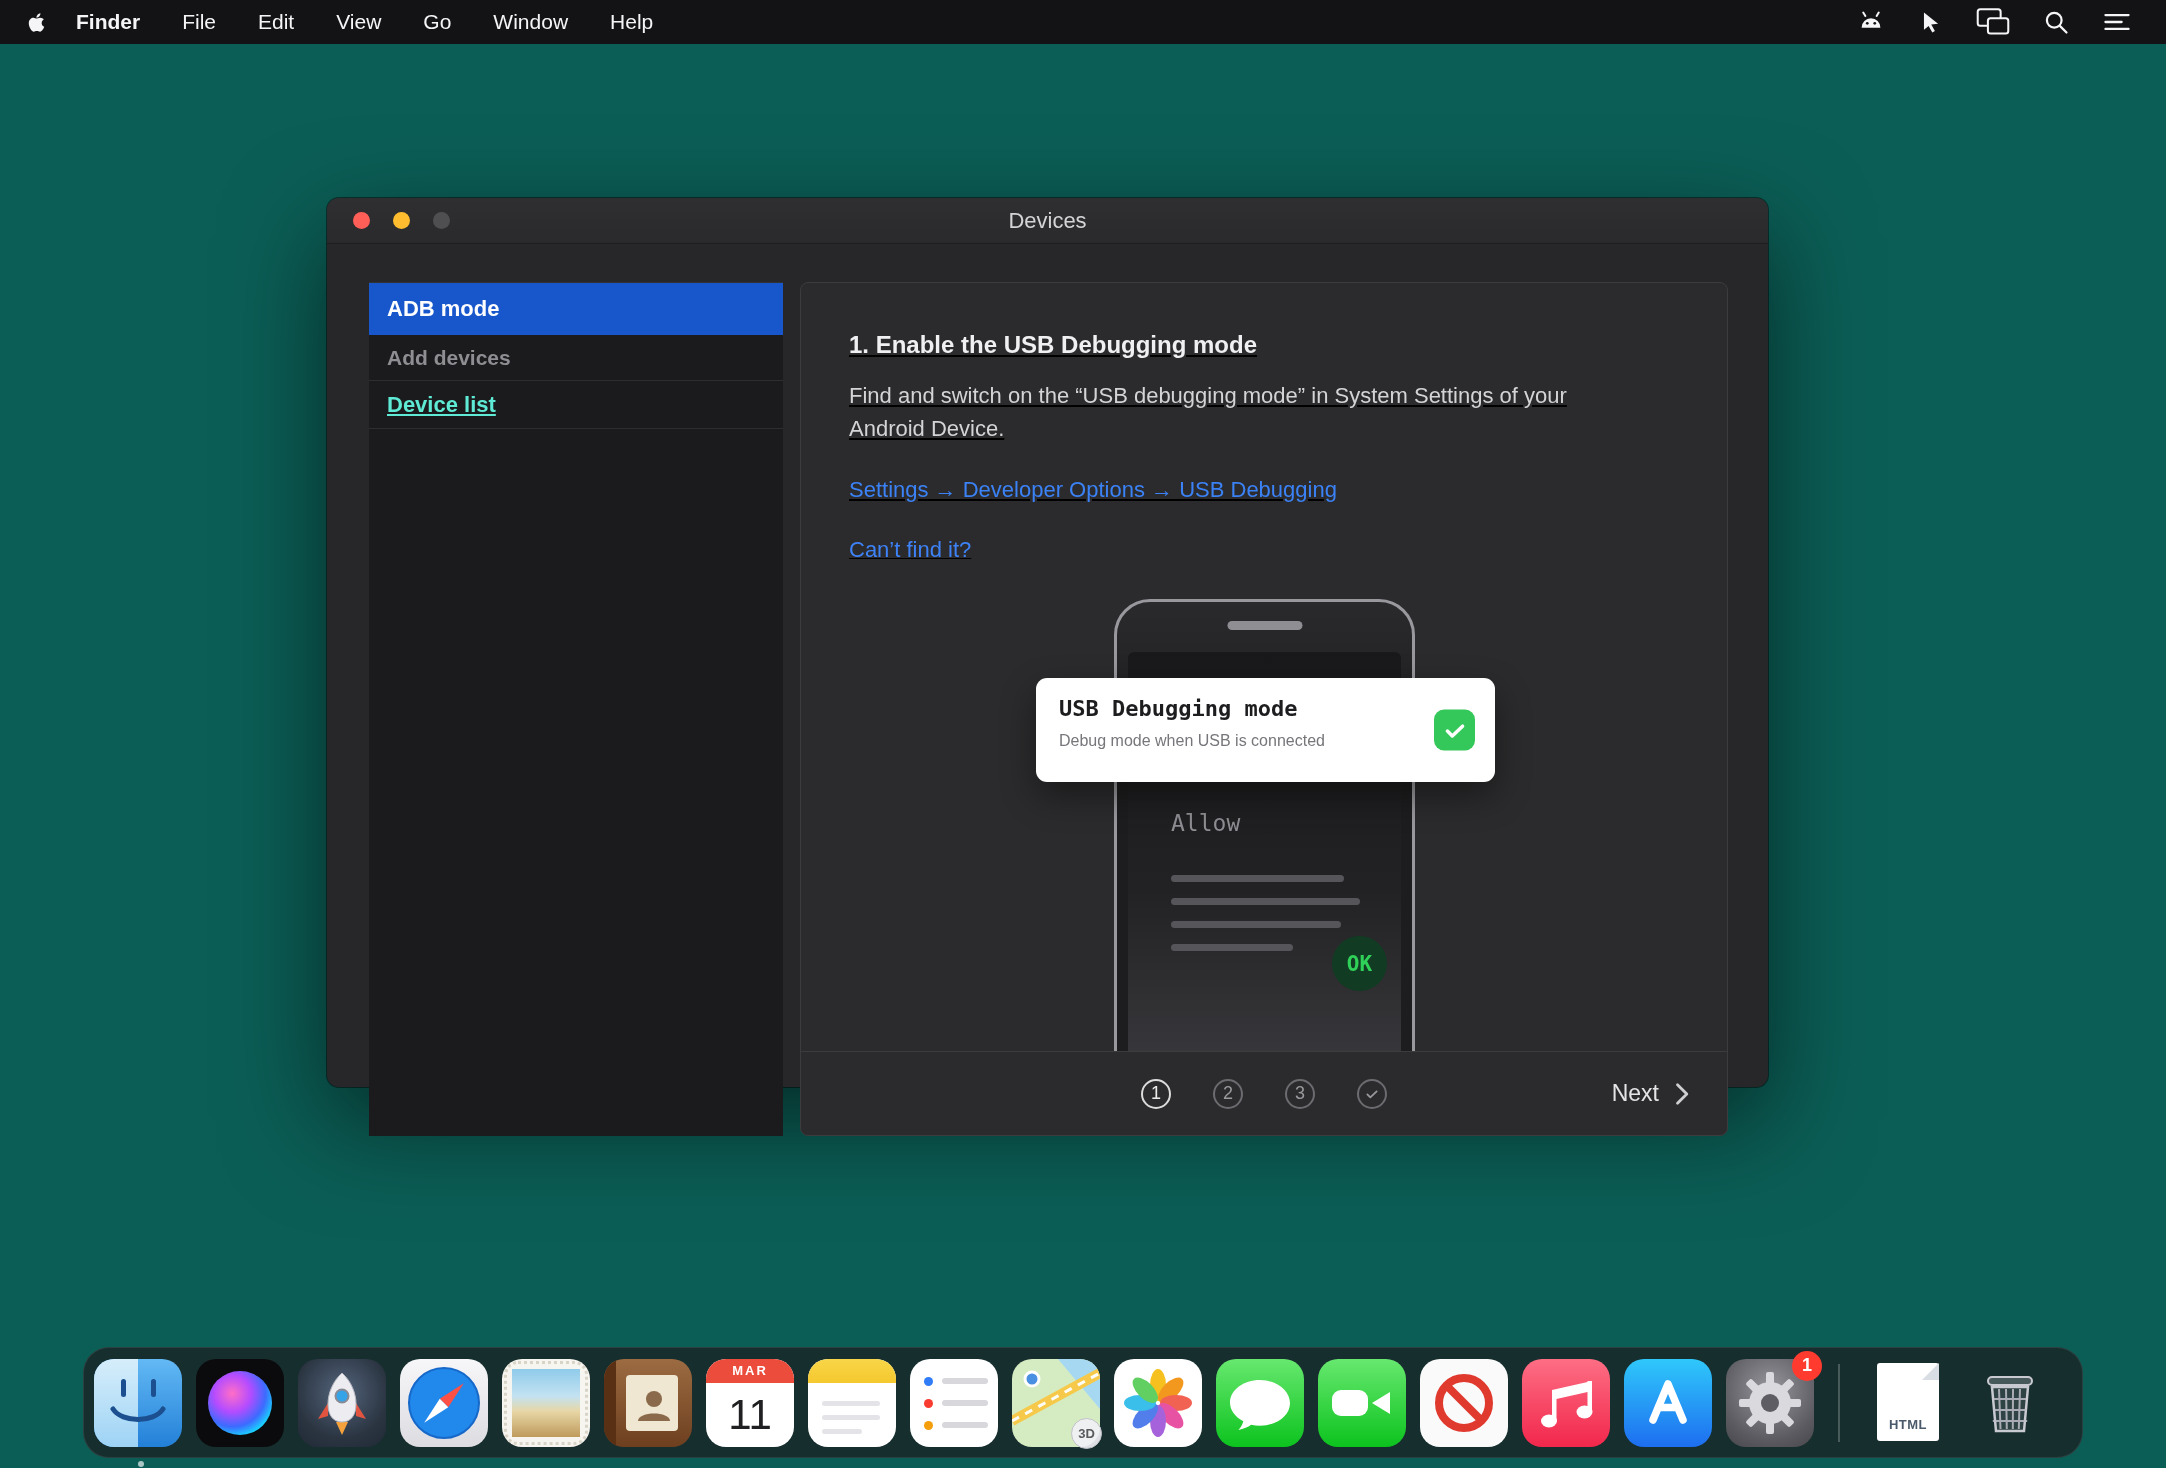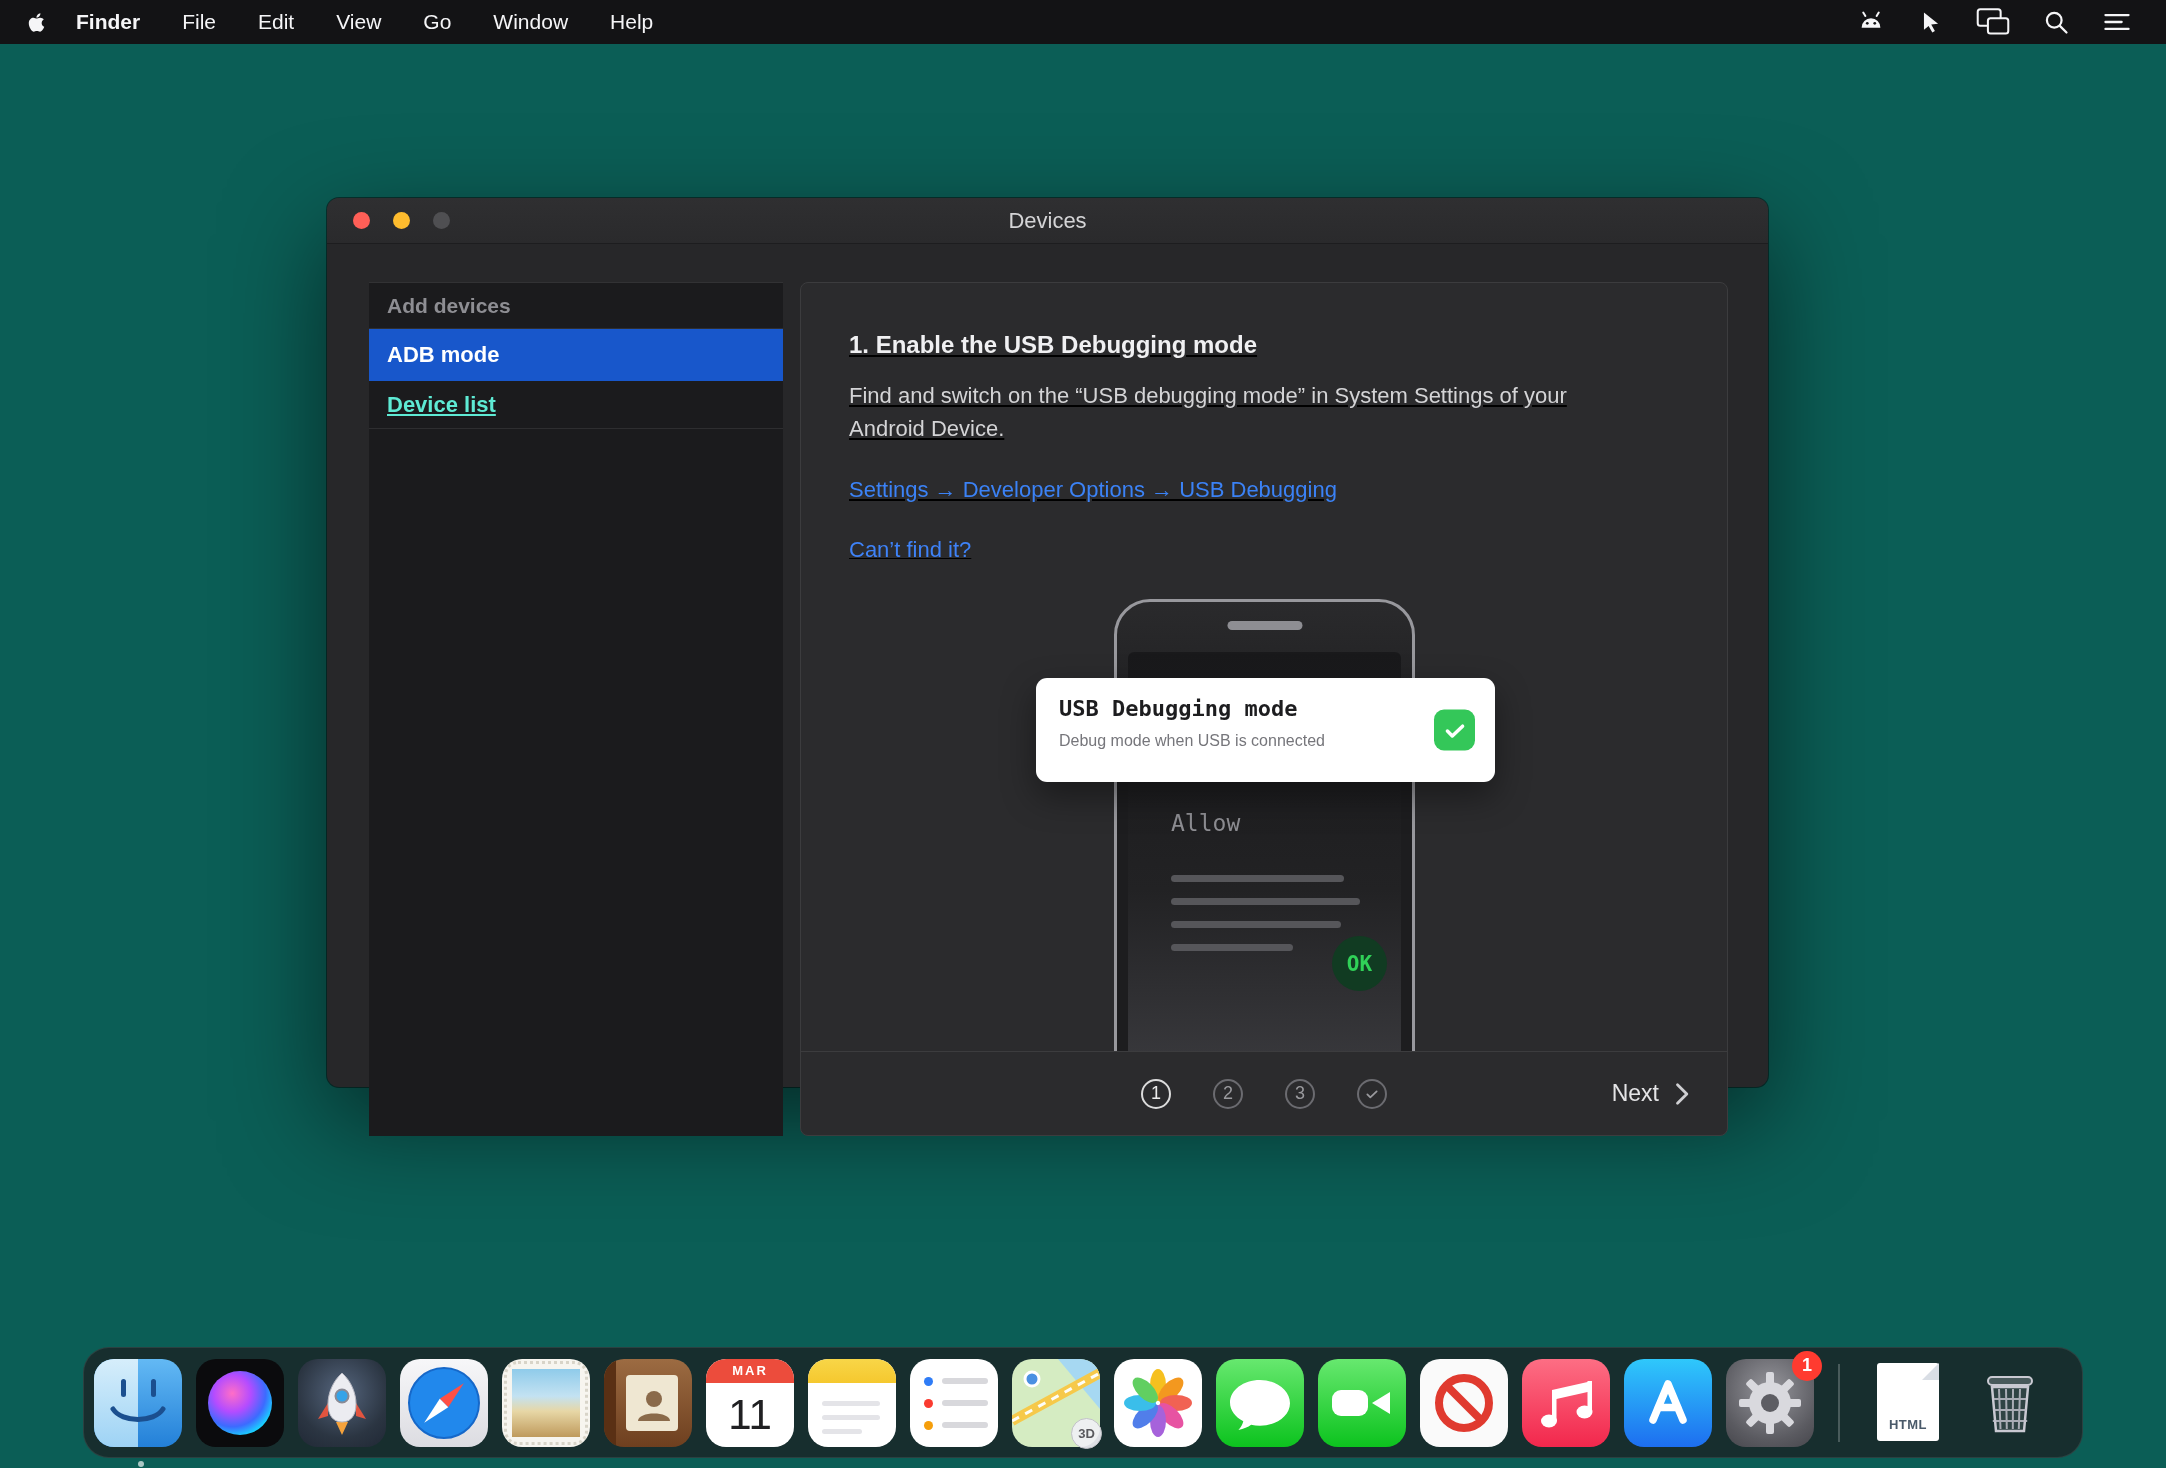--- a/index.html
+++ b/index.html
@@ -196,22 +196,22 @@
     <div class="titlebar">
       <div class="lights">
         <span class="light red"></span>
         <span class="light yellow"></span>
         <span class="light gray"></span>
       </div>
       <span class="title">Devices</span>
     </div>
 
     <div class="sidebar">
+      <div class="sb-row sb-item sb-selected">ADB mode</div>
       <div class="sb-row sb-header">Add devices</div>
-      <div class="sb-row sb-item sb-selected">ADB mode</div>
       <div class="sb-row sb-item sb-disabled">Device list</div>
     </div>
 
     <div class="panel">
 
       <div class="illustration">
         <div class="phone">
           <span class="speaker"></span>
           <div class="phone-screen">
             <span class="allow">Allow</span>

